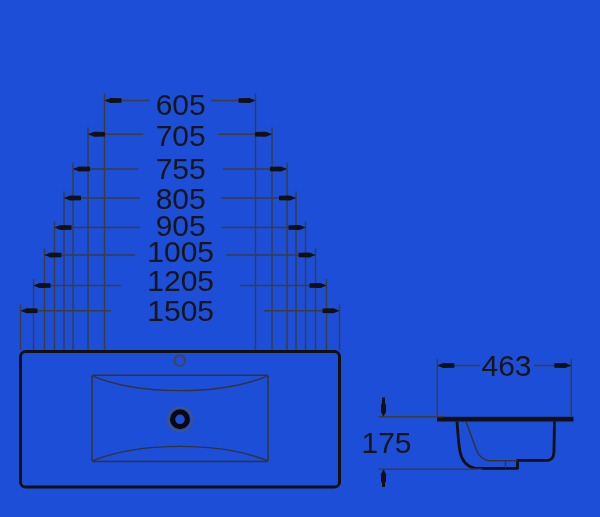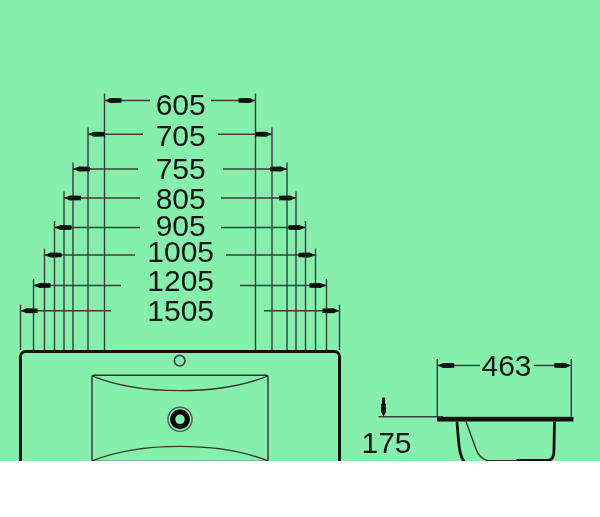--- a/index.html
+++ b/index.html
@@ -1,16 +1,16 @@
 <!DOCTYPE html>
 <html><head>
 <meta charset="utf-8">
 <style>
   html,body{margin:0;padding:0;background:#ffffff;}
-  .page{width:600px;height:461px;position:relative;background:#86efac;overflow:hidden;}
+  .page{width:600px;height:517px;position:relative;background:#1d4ed8;overflow:hidden;}
   text{font-family:"Liberation Sans",sans-serif;fill:#161616;}
 </style>
 </head>
 <body>
 <div class="page">
 <svg width="600" height="517" viewBox="0 0 600 517" xmlns="http://www.w3.org/2000/svg">
 <g stroke-linecap="butt" fill="none">
 
 <g>
 

